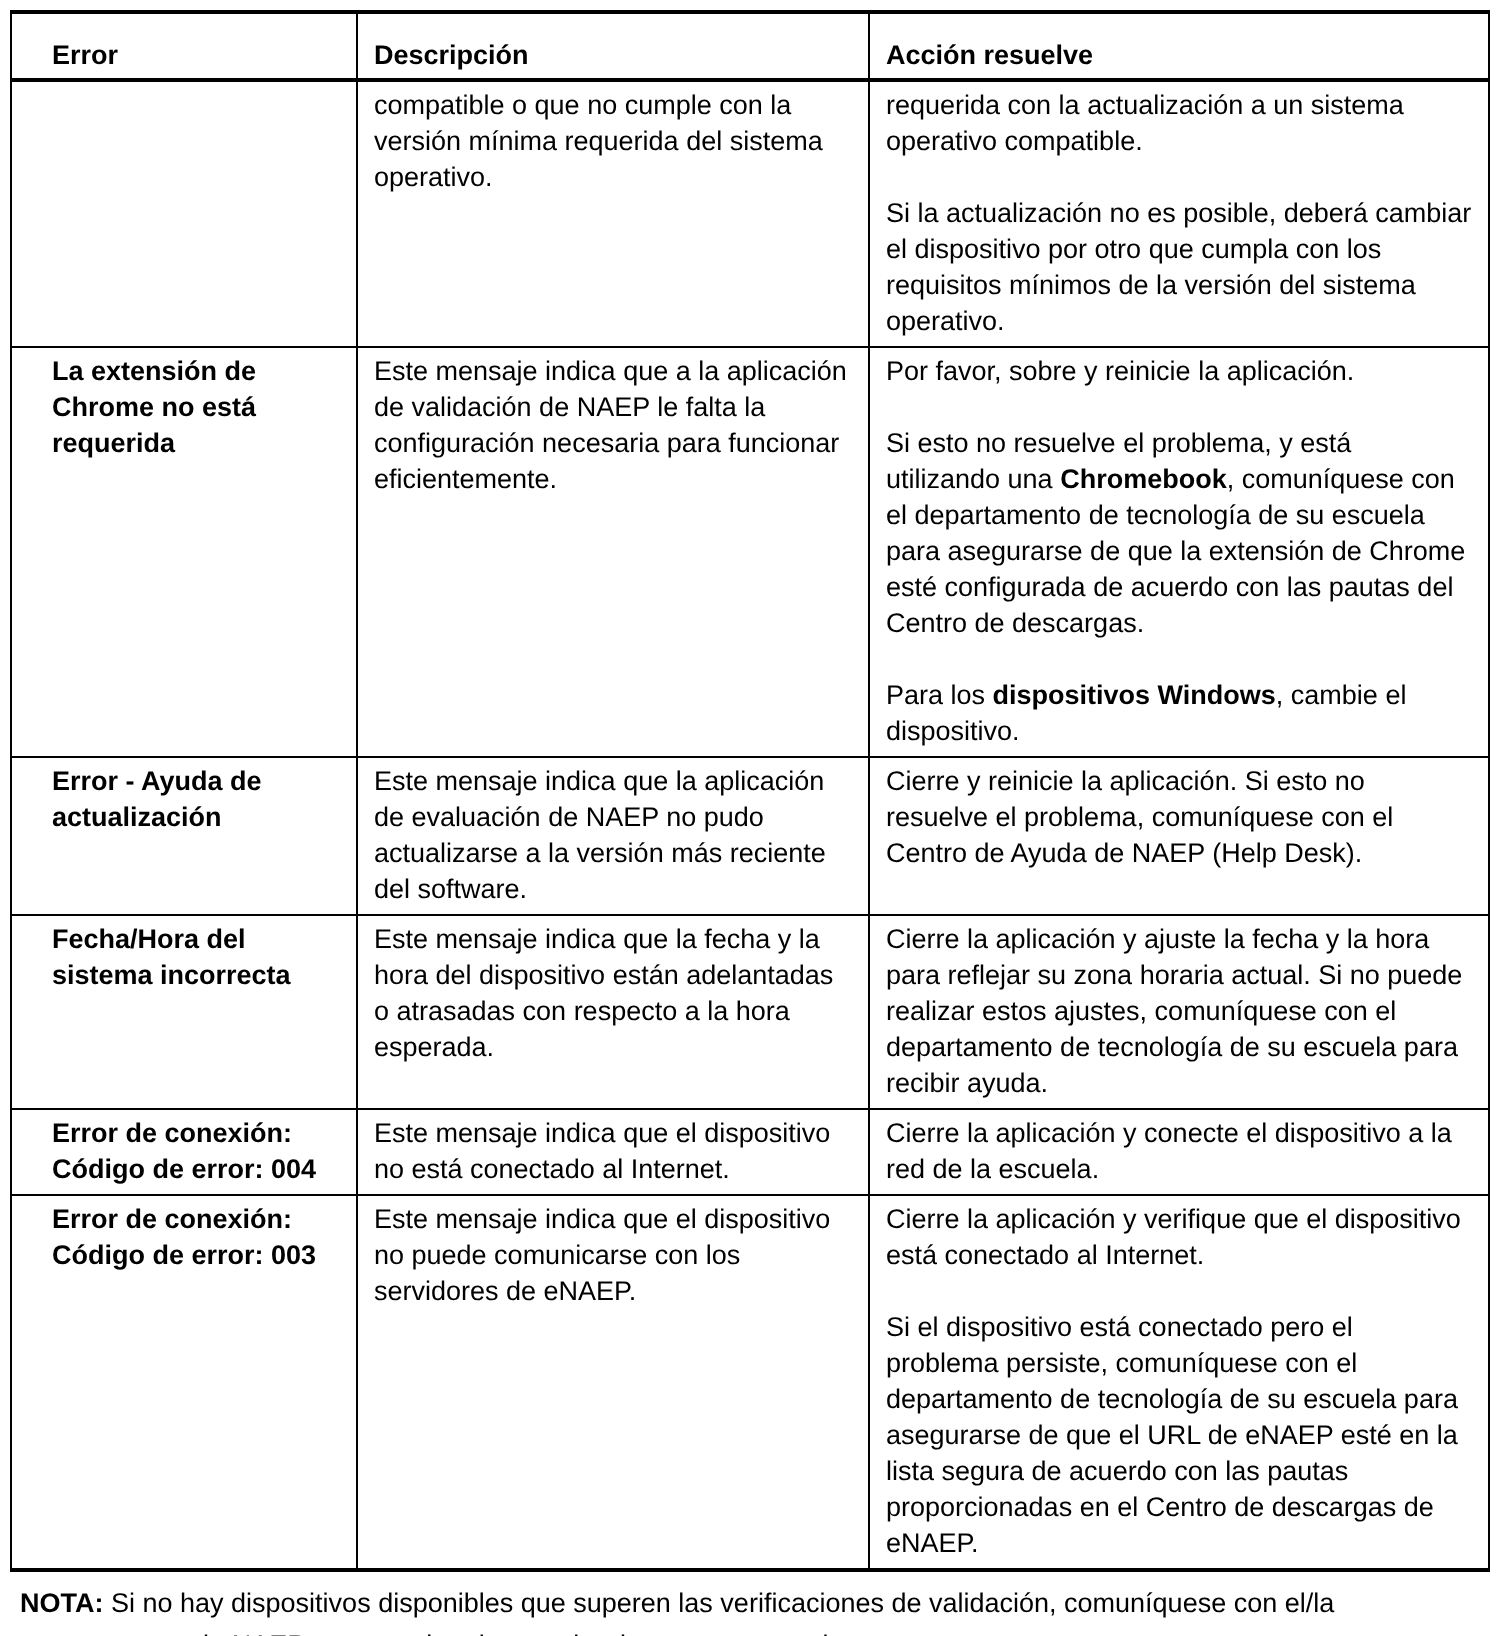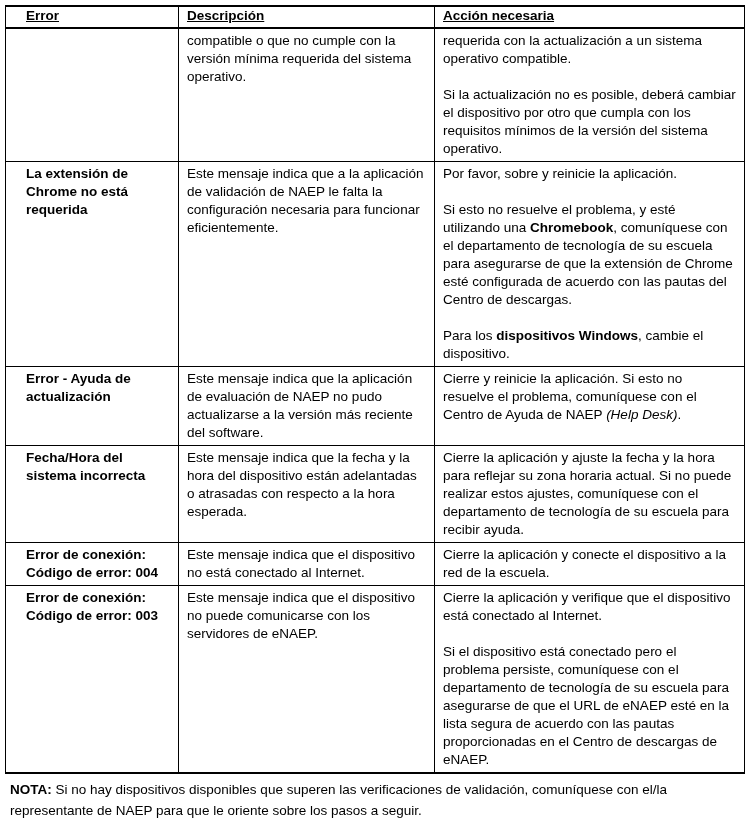--- a/index.html
+++ b/index.html
@@ -28,36 +28,35 @@
     text-align: left;
     font-size: 13.5px;
     line-height: 18px;
     padding: 3px 8px 3px 8px;
     overflow: hidden;
     word-wrap: break-word;
   }
   .err-table th {
     font-weight: bold;
     border-bottom-width: 2px;
-    padding-top: 0;
+    padding-top: 12px;
     padding-bottom: 2px;
-    text-decoration: underline;
   }
   .err-table th.c-error, .err-table td.c-error {
     padding-left: 20px;
     font-weight: bold;
   }
   .err-table td p {
     margin: 0 0 18px 0;
   }
   .err-table td p:last-child {
     margin-bottom: 0;
   }
   .seg-b { font-weight: bold; margin-top: 12px; }
-  .seg-i { font-style: italic; }
+  .seg-i { }
   .note {
     margin: 5px 0 0 5px;
     width: 728px;
     font-size: 13.5px;
     line-height: 21px;
   }
 </style>
 </head>
 <body>
 
@@ -65,42 +64,42 @@
   <table class="err-table">
     <colgroup>
       <col style="width:173px">
       <col style="width:256px">
       <col style="width:310px">
     </colgroup>
     <thead>
       <tr>
         <th class="c-error">Error</th>
         <th>Descripción</th>
-        <th>Acción necesaria</th>
+        <th>Acción resuelve</th>
       </tr>
     </thead>
     <tbody id="table-body">
         <tr>
           <td class="c-error"></td>
           <td>
             <p><span>compatible o que no cumple con la versión mínima requerida del sistema operativo.</span></p>
           </td>
           <td>
             <p><span>requerida con la actualización a un sistema operativo compatible.</span></p>
             <p><span>Si la actualización no es posible, deberá cambiar el dispositivo por otro que cumpla con los requisitos mínimos de la versión del sistema operativo.</span></p>
           </td>
         </tr>
         <tr>
           <td class="c-error">La extensión de Chrome no está requerida</td>
           <td>
             <p><span>Este mensaje indica que a la aplicación de validación de NAEP le falta la configuración necesaria para funcionar eficientemente.</span></p>
           </td>
           <td>
             <p><span>Por favor, sobre y reinicie la aplicación.</span></p>
-            <p><span>Si esto no resuelve el problema, y esté utilizando una </span><span class="seg-b">Chromebook</span><span>, comuníquese con el departamento de tecnología de su escuela para asegurarse de que la extensión de Chrome esté configurada de acuerdo con las pautas del Centro de descargas.</span></p>
+            <p><span>Si esto no resuelve el problema, y está utilizando una </span><span class="seg-b">Chromebook</span><span>, comuníquese con el departamento de tecnología de su escuela para asegurarse de que la extensión de Chrome esté configurada de acuerdo con las pautas del Centro de descargas.</span></p>
             <p><span>Para los </span><span class="seg-b">dispositivos Windows</span><span>, cambie el dispositivo.</span></p>
           </td>
         </tr>
         <tr>
           <td class="c-error">Error - Ayuda de actualización</td>
           <td>
             <p><span>Este mensaje indica que la aplicación de evaluación de NAEP no pudo actualizarse a la versión más reciente del software.</span></p>
           </td>
           <td>
             <p><span>Cierre y reinicie la aplicación. Si esto no resuelve el problema, comuníquese con el Centro de Ayuda de NAEP </span><span class="seg-i">(Help Desk)</span><span>.</span></p>

